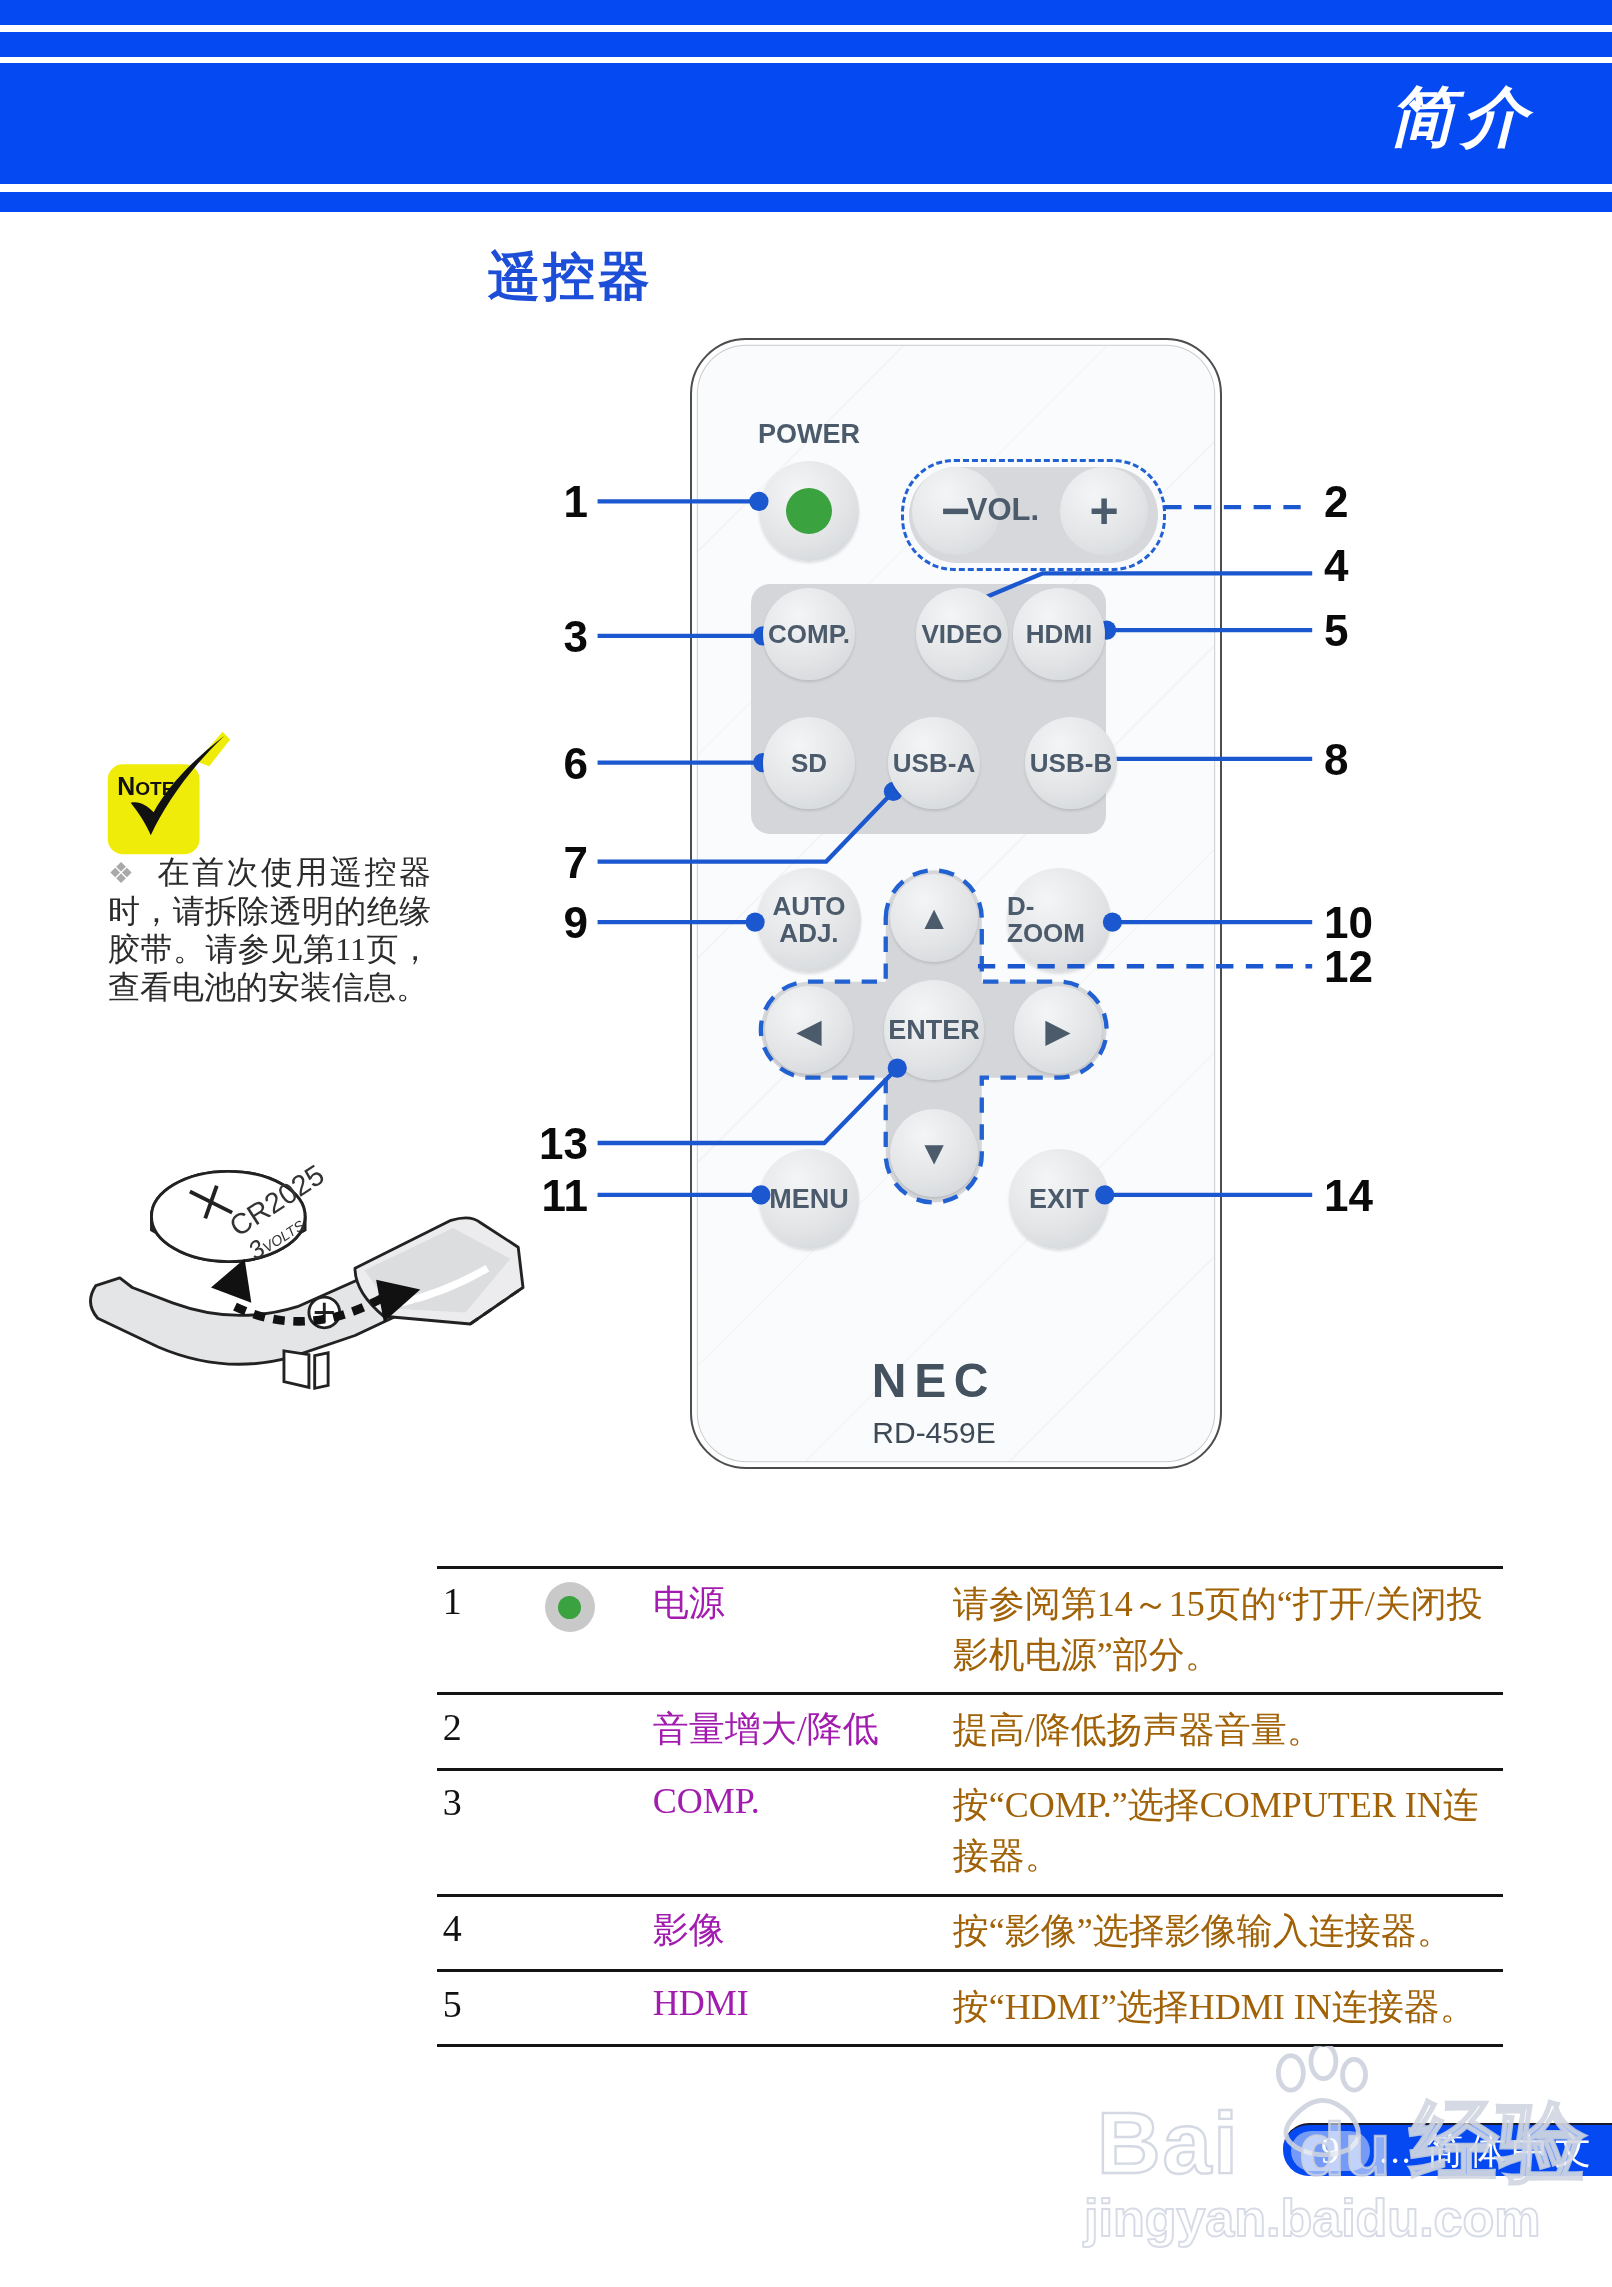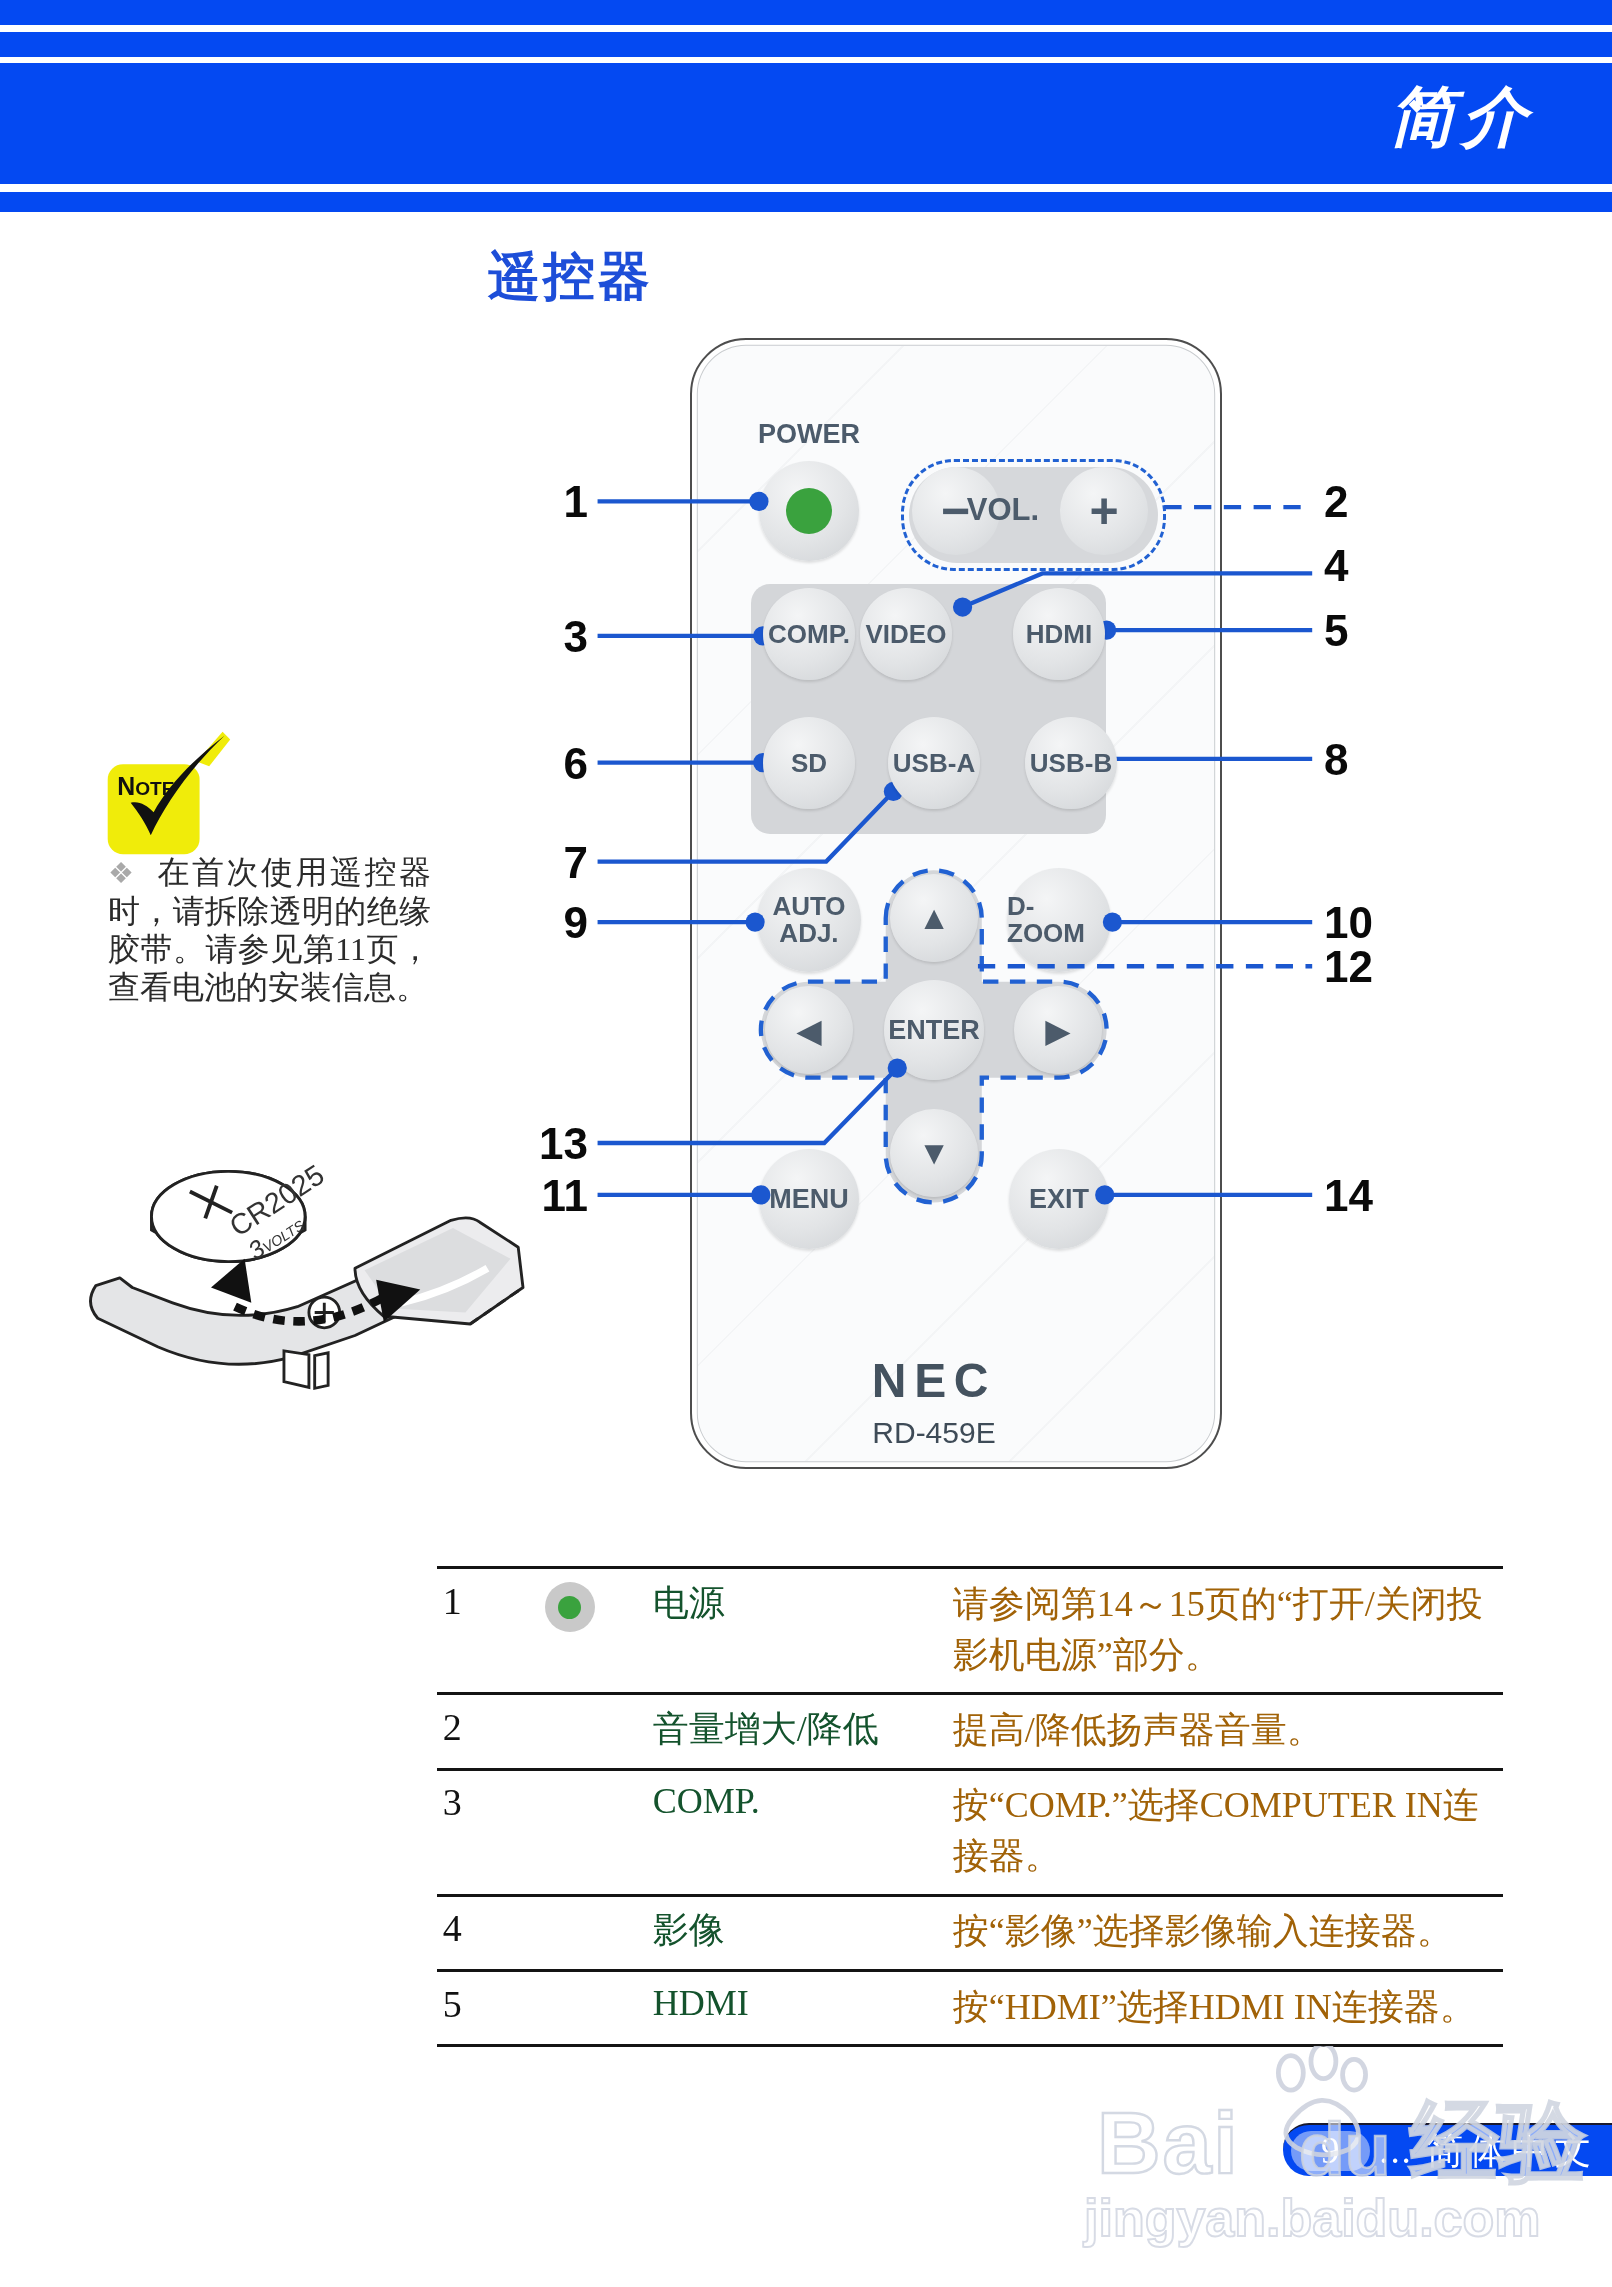--- a/index.html
+++ b/index.html
@@ -63,21 +63,21 @@
      text-align:justify;}
   #note-symbol{color:#a9a9a9;font-size:29px;padding-right:21px;}
   
   #battery-svg{position:absolute;left:67px;top:1124px;}
   
   #desc-table{position:absolute;left:437px;top:1566px;width:1066px;border-top:3.8px solid #141414;}
   .trow{display:grid;grid-template-columns:56px 154px 300px 1fr;border-bottom:3.8px solid #141414;
      padding:9.6px 0 11.5px 5.8px;align-items:start;}
   .tnum{font-size:38px;color:#111;}
   .ticon{justify-self:start;padding-left:46px;padding-top:3.8px;}
-  .tlabel{font-size:36px;color:#14532d;}
+  .tlabel{font-size:36px;color:#a21caf;}
   .tdesc{font-size:36px;color:#a16207;line-height:1.42;padding-right:3.8px;}
   .power-dot{width:50px;height:50px;border-radius:50%;background:#c9c9c9;display:flex;align-items:center;justify-content:center;}
   .power-dot span{width:23px;height:23px;border-radius:50%;background:var(--green);display:block;}
   
   #footer-bar{position:absolute;left:1283px;top:2123px;width:329px;height:51px;background:var(--blue);
      border-radius:26px 0 0 26px;border-top:2.9px solid #1a1a2e;display:flex;align-items:center;}
   #page-pill{margin-left:7.7px;width:79px;height:40px;border-radius:20px;background:rgba(255,255,255,0.45);
      display:flex;align-items:center;justify-content:center;}
   #page-number{color:#ffffff;font-size:37px;}
   #footer-dots{color:#fff;font-size:37px;margin-left:9.6px;letter-spacing:1.9px;}
@@ -288,21 +288,21 @@
     <div id="page-pill">
       <span id="page-number">9</span>
     </div>
     <span id="footer-dots">...</span>
     <span id="footer-lang">简体中文</span>
   </div>
 
 <div class="btn src-btn" style="left: 763px; top: 588px;">
       <span>COMP.</span>
     </div>
-    <div class="btn src-btn" style="left: 860px; top: 588px;">
+    <div class="btn src-btn" style="left: 916px; top: 588px;">
       <span>VIDEO</span>
     </div>
     <div class="btn src-btn" style="left: 1013px; top: 588px;">
       <span>HDMI</span>
     </div>
     <div class="btn src-btn" style="left: 763px; top: 717px;">
       <span>SD</span>
     </div>
     <div class="btn src-btn" style="left: 888px; top: 717px;">
       <span>USB-A</span>

